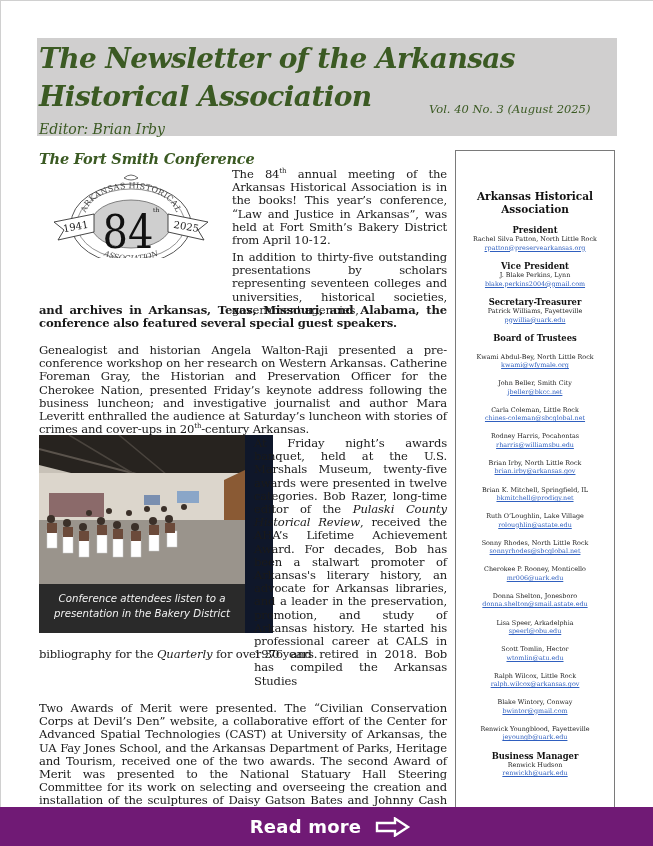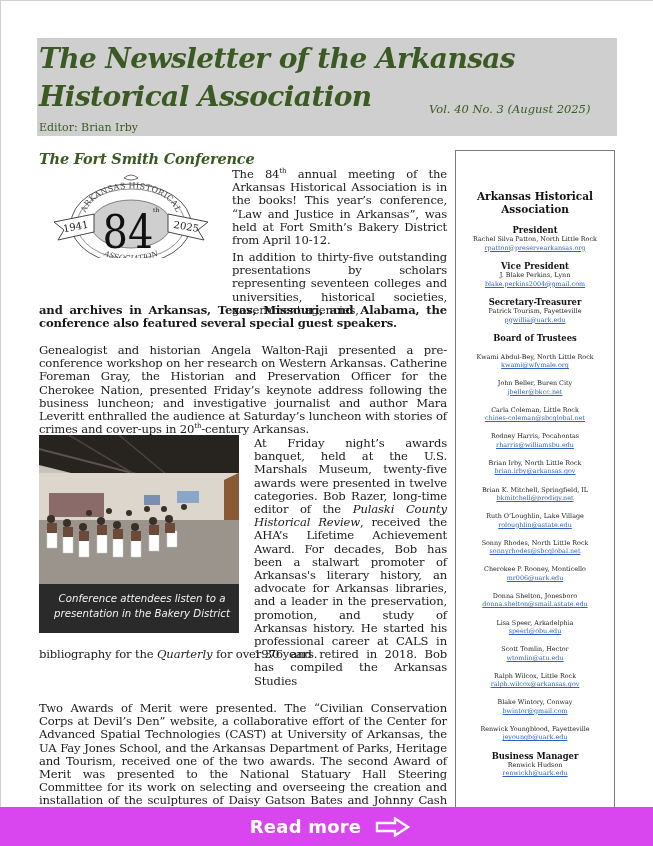--- a/index.html
+++ b/index.html
@@ -3,51 +3,51 @@
 <meta charset="utf-8">
 <style>
   * { box-sizing: border-box; margin: 0; padding: 0; }
   html, body { width: 653px; height: 846px; overflow: hidden; background: #ffffff; }
   body { position: relative; font-family: "DejaVu Serif", serif; color: #1a1a1a; }
   .frame { position: absolute; left: 0; top: 0; width: 653px; height: 846px; border-left: 1px solid #d0d0d0; border-top: 1px solid #d0d0d0; }
   .masthead { position: absolute; left: 37px; top: 38px; width: 580px; height: 98px; background: #d0cfcf; }
   .mast-title { position: absolute; left: 2px; top: 2px; font-family: "DejaVu Serif", serif; font-style: italic; color: #3b5a23; font-size: 28px; line-height: 38px; letter-spacing: -0.6px; white-space: nowrap; }
   .mast-title .l2 { display: block; }
   .mast-vol { position: absolute; left: 392px; top: 64px; font-style: italic; color: #3b5a23; font-size: 11.5px; white-space: nowrap; }
-  .mast-editor { position: absolute; left: 2px; top: 83px; color: #3b5a23; font-size: 11px; white-space: nowrap; }
+  .mast-editor { position: absolute; left: 2px; top: 83px; font-style: italic; color: #3b5a23; font-size: 14px; white-space: nowrap; }
 
   .article-title { position: absolute; left: 39px; top: 150px; font-family: "DejaVu Serif", serif; font-weight: bold; font-style: italic; color: #3b5a23; font-size: 14.5px; white-space: nowrap; letter-spacing: -0.2px; }
 
   .logo { position: absolute; left: 46px; top: 172px; width: 170px; height: 86px; }
 
   .txt { position: absolute; font-size: 11.6px; line-height: 13.2px; text-align: justify; color: #1a1a1a; letter-spacing: -0.15px; }
   .txt sup { font-size: 7px; line-height: 0; vertical-align: super; }
   .p1 { left: 232px; top: 168px; width: 215px; }
   .p2a { left: 232px; top: 251px; width: 215px; }
   .p2b { left: 39px; top: 304px; width: 408px; font-weight: bold; }
   .p3 { left: 39px; top: 344px; width: 408px; }
   .p4 { left: 254px; top: 437px; width: 193px; }
   .p4b { left: 39px; top: 648px; width: 408px; }
   .p5 { left: 39px; top: 679px; width: 408px; margin-top: 23px; }
 
-  .photo { position: absolute; left: 39px; top: 435px; width: 200px; height: 198px; background: #7dd3fc; overflow: hidden; }
+  .photo { position: absolute; left: 39px; top: 435px; width: 234px; height: 198px; background: #0f172a; overflow: hidden; }
   .photo-img { position: absolute; left: 0; top: 0; width: 206px; height: 149px; overflow: hidden;
     background: linear-gradient(180deg, #1d1a18 0%, #3b3632 18%, #d8d2c8 38%, #c9c3ba 55%, #8d8780 75%, #b0aaa3 100%); }
   .photo-caption { position: absolute; left: 0; top: 149px; width: 206px; height: 49px; background: #2a2a2a; color: #f2f2f2; font-family: "DejaVu Sans", sans-serif; font-style: italic; font-size: 10.2px; line-height: 15px; text-align: center; padding-top: 7px; }
 
   .sidebar { position: absolute; left: 455px; top: 150px; width: 160px; height: 680px; border: 1px solid #7a7a7a; text-align: center; }
   .sb-title { margin-top: 39px; font-weight: bold; font-size: 10.5px; line-height: 13px; color: #111; }
   .sb-sec-head { font-weight: bold; font-size: 8.4px; line-height: 10px; color: #111; }
   .sb-name { font-size: 6.4px; line-height: 8.5px; color: #222; white-space: nowrap; text-align: center; }
   .sb-email { font-size: 6.4px; line-height: 8.5px; color: #2f5fbf; text-decoration: underline; white-space: nowrap; display: block; }
   .sb-block { margin-top: 9px; }
   .sb-trustee { margin-top: 9.6px; }
   .sb-board-head { margin-top: 9px; }
 
-  .readmore-bar { position: absolute; left: 0; top: 807px; width: 653px; height: 39px; background: #d946ef; display: flex; align-items: center; justify-content: center; cursor: pointer; }
+  .readmore-bar { position: absolute; left: 0; top: 807px; width: 653px; height: 39px; background: #701a75; display: flex; align-items: center; justify-content: center; cursor: pointer; }
   .readmore-label { font-family: "DejaVu Sans", sans-serif; font-weight: bold; color: #ffffff; font-size: 18px; letter-spacing: 0.2px; margin-left: 8px; }
   .readmore-arrow { margin-left: 14px; width: 36px; height: 20px; }
 </style>
 </head>
 <body>
 
 <div class="frame"></div>
 
 <header class="masthead">
   <h1 class="mast-title">
@@ -159,32 +159,32 @@
     <div class="sb-name">Rachel Silva Patton, North Little Rock</div>
     <a class="sb-email">rpatton@preservearkansas.org</a>
   </div>
   <div class="sb-block">
     <div class="sb-sec-head">Vice President</div>
     <div class="sb-name">J. Blake Perkins, Lynn</div>
     <a class="sb-email">blake.perkins2004@gmail.com</a>
   </div>
   <div class="sb-block">
     <div class="sb-sec-head">Secretary-Treasurer</div>
-    <div class="sb-name">Patrick Tourism, Fayetteville</div>
+    <div class="sb-name">Patrick Williams, Fayetteville</div>
     <a class="sb-email">pgwillia@uark.edu</a>
   </div>
 
   <div class="sb-sec-head sb-board-head">Board of Trustees</div>
 
   <div class="sb-trustee">
       <div class="sb-name">Kwami Abdul-Bey, North Little Rock</div>
       <a class="sb-email">kwami@wfymale.org</a>
     </div>
   <div class="sb-trustee">
-      <div class="sb-name">John Beller, Buren City</div>
+      <div class="sb-name">John Beller, Smith City</div>
       <a class="sb-email">jbeller@bkcc.net</a>
     </div>
   <div class="sb-trustee">
       <div class="sb-name">Carla Coleman, Little Rock</div>
       <a class="sb-email">chines-coleman@sbcglobal.net</a>
     </div>
   <div class="sb-trustee">
       <div class="sb-name">Rodney Harris, Pocahontas</div>
       <a class="sb-email">rharris@williamsbu.edu</a>
     </div>

